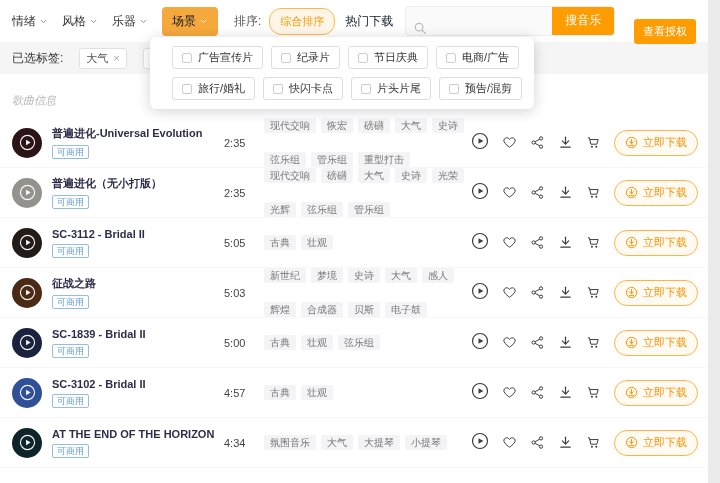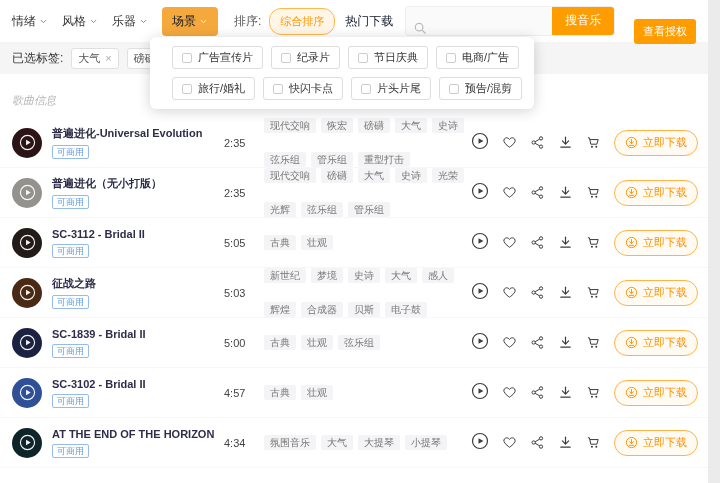--- a/index.html
+++ b/index.html
@@ -20,21 +20,21 @@
   .sort-label { font-size:12px; color:#555; margin:0 8px 0 4px; white-space:nowrap; }
   .sort-pill { font-size:11px; color:#ff9600; border:1px solid #ffb84d; background:#fff6e8; border-radius:12px; padding:5px 10px; margin-right:10px; white-space:nowrap; cursor:pointer; }
   .sort-hot { font-size:12px; color:#0f172a; margin-right:12px; white-space:nowrap; cursor:pointer; }
   .search-box { display:flex; align-items:flex-end; height:30px; border:1px solid #ededed; background:#fafafa; border-radius:4px; overflow:hidden; width:210px; }
   .search-box .sico { width:14px; height:14px; color:#bbb; margin:0 7px; flex-shrink:0; }
   .search-box input { border:0; outline:0; background:transparent; flex:1; font-size:12px; height:100%; min-width:0; }
   .search-btn { background:#ff9c00; color:#fff; border:0; font-size:12px; height:30px; padding:0 13px; cursor:pointer; white-space:nowrap; flex-shrink:0; }
   .license-btn { margin-left:auto; background:#ff9c00; color:#fff; border:0; font-size:11px; padding:5px 9px; border-radius:3px; cursor:pointer; white-space:nowrap;margin-top:20px; }
 
   
-  .tagbar { display:flex; align-items:center; height:32px; background:#f5f5f6; padding:0 12px; gap:8px;text-align:right; }
+  .tagbar { display:flex; align-items:center; height:32px; background:#f5f5f6; padding:0 12px; gap:16px;text-align:right; }
   .tagbar-label { font-size:12px; color:#333; }
   .sel-tag { display:flex; align-items:center; gap:5px; background:#fff; border:1px solid #e0e0e0; border-radius:3px; font-size:11px; color:#555; padding:2px 6px; cursor:pointer; }
   .sel-tag .x { color:#aaa; font-size:11px; line-height:1; }
 
   
   .scene-panel { position:absolute; left:150px; top:37px; background:#fff; border-radius:6px;
     box-shadow:0 2px 14px rgba(0,0,0,.18); padding:9px 12px; z-index:20; }
   .scene-row { display:flex; gap:8px;margin-left:10px; }
   .scene-row + .scene-row { margin-top:8px; }
   .scene-opt { display:flex; align-items:center; gap:6px; border:1px solid #ddd; border-radius:3px; padding:3px 9px; font-size:11px; color:#333; white-space:nowrap; cursor:pointer; background:#fff; }

